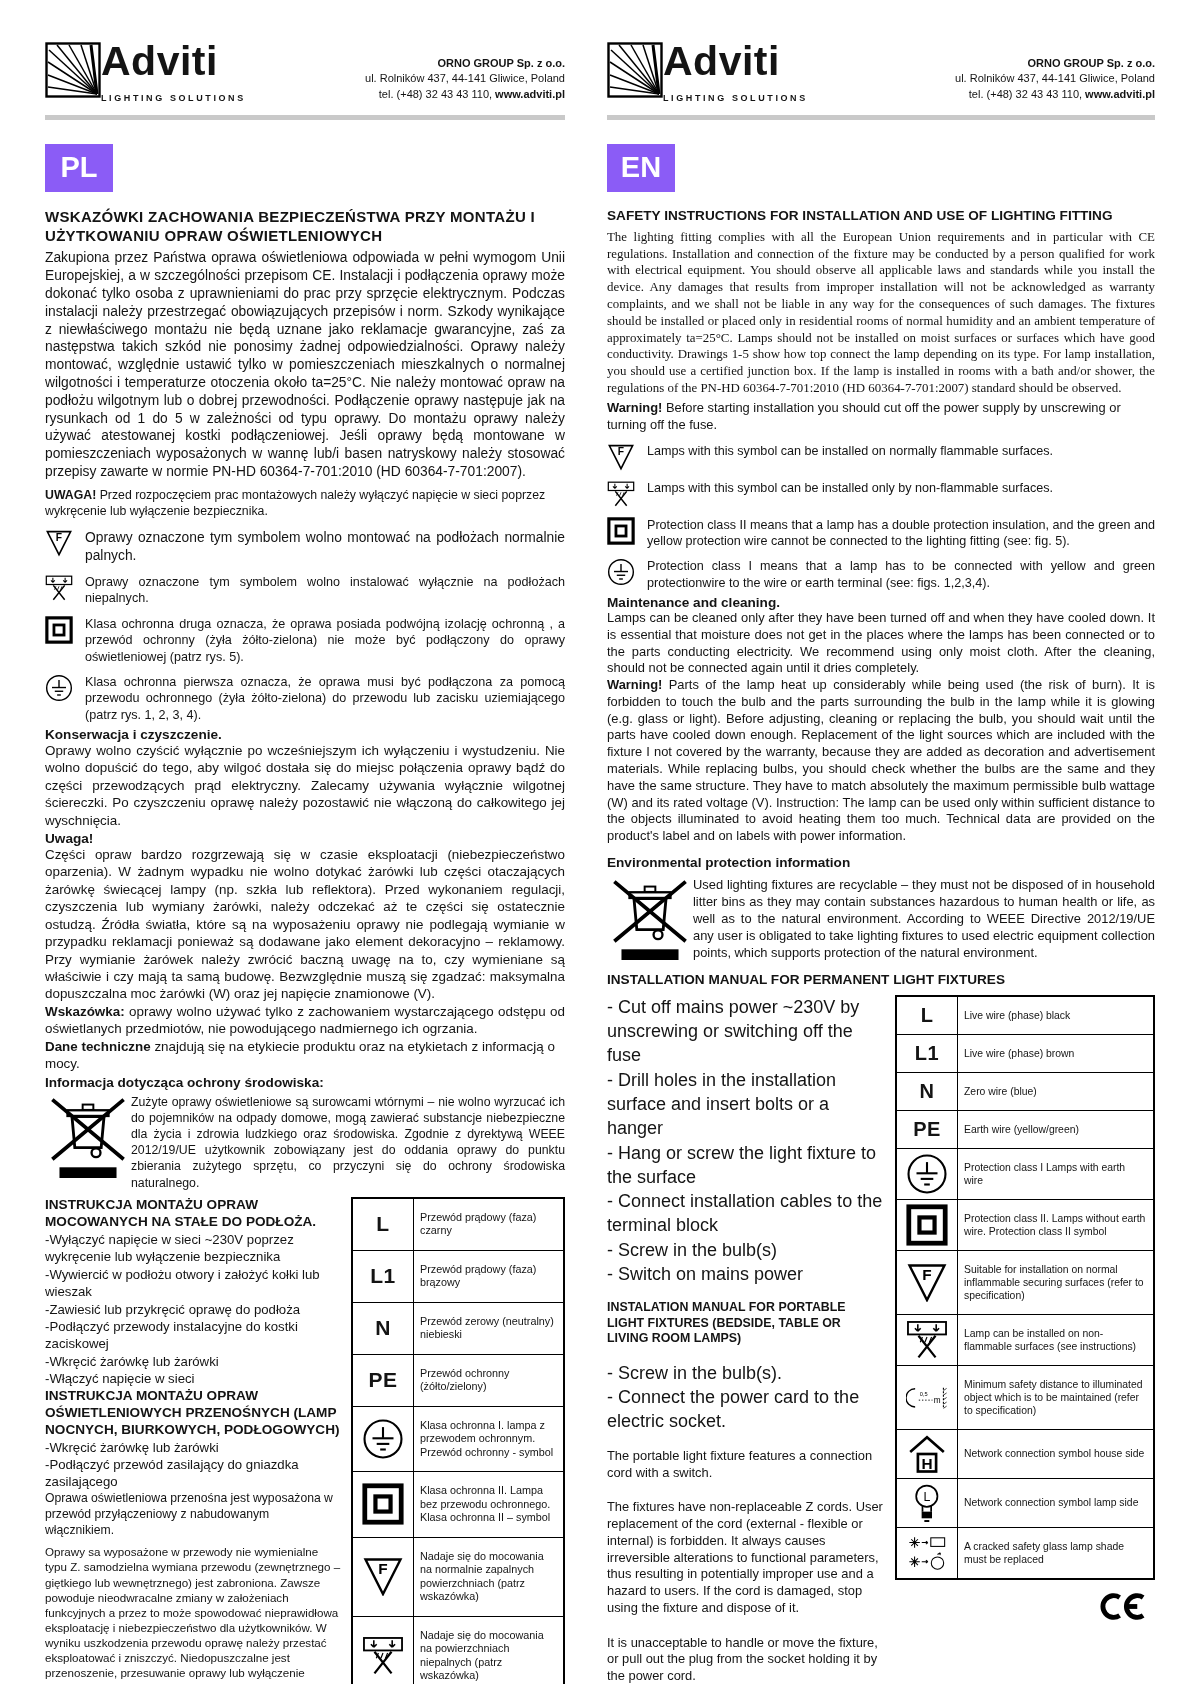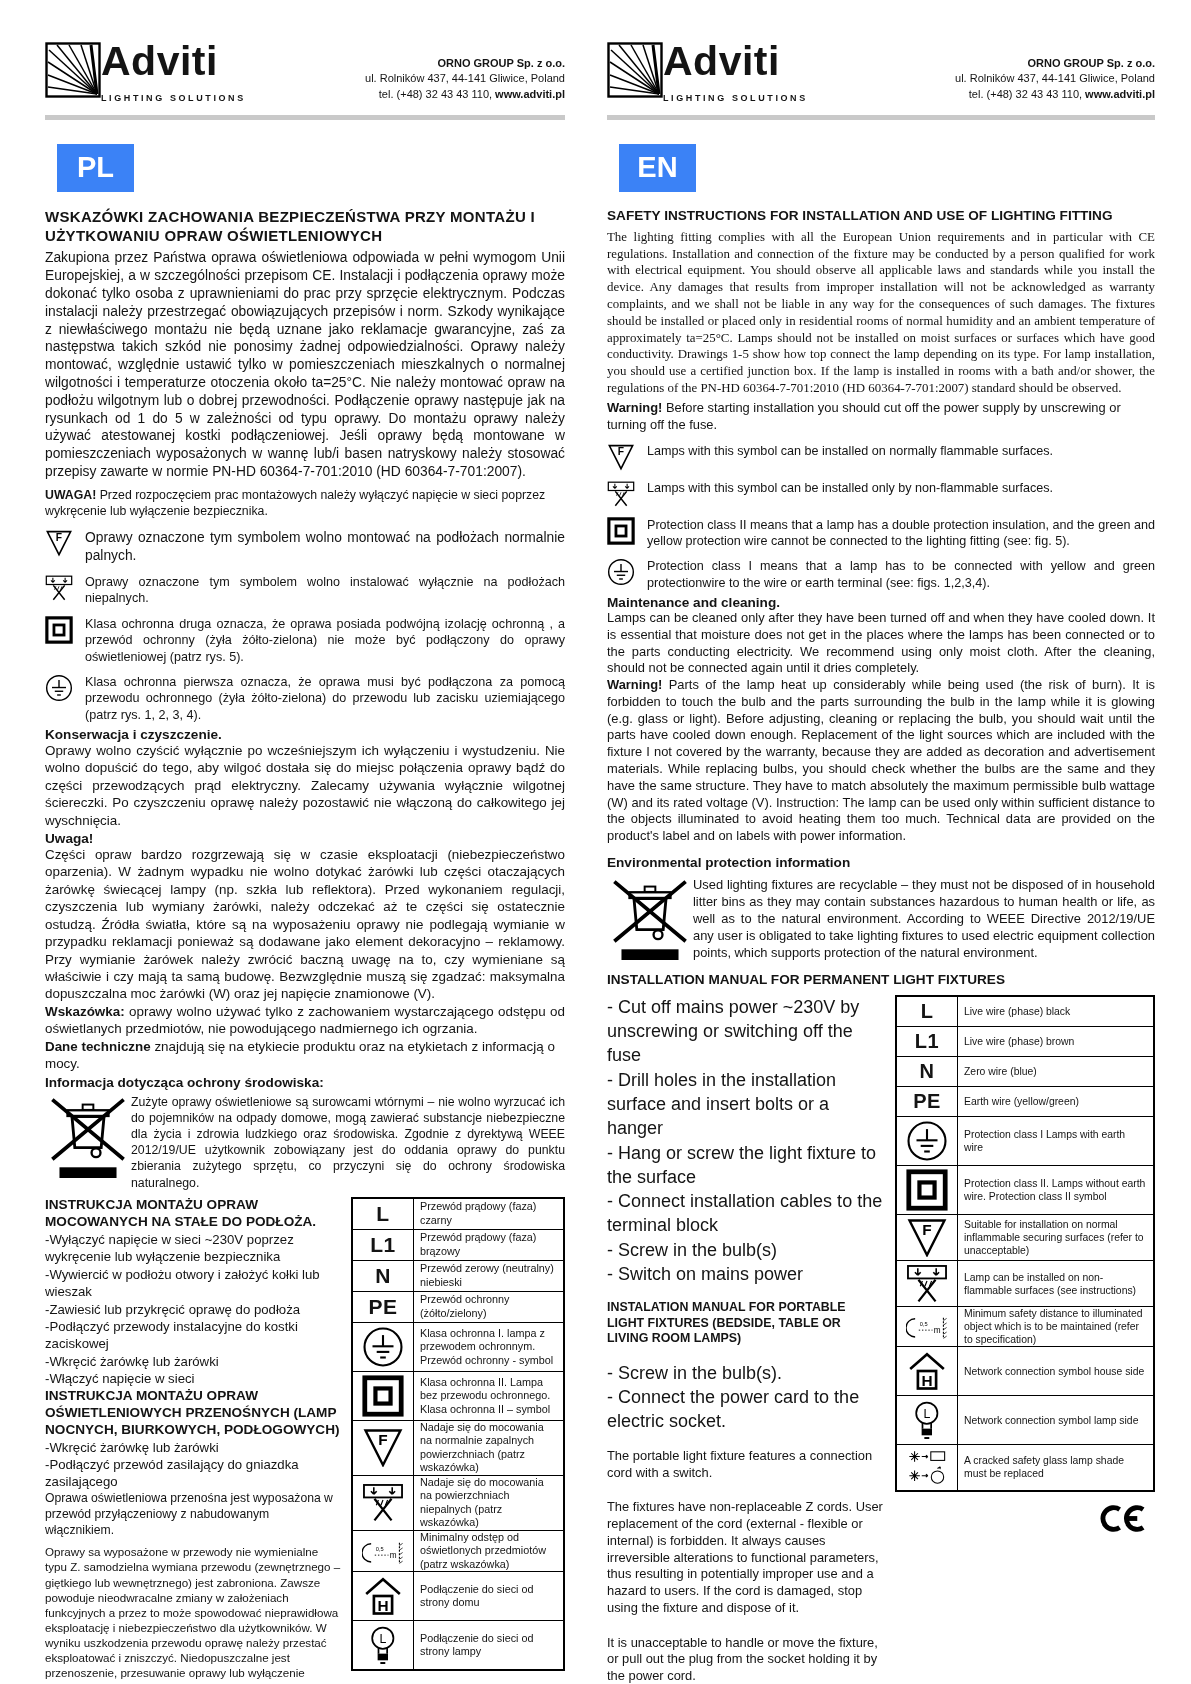--- a/index.html
+++ b/index.html
@@ -11,21 +11,21 @@
 
   
   .col-header{display:flex;justify-content:space-between;align-items:flex-start;}
   .brand{display:flex;gap:0;align-items:flex-start;}
   .logo-box svg{width:56px;height:56px;display:block;}
   .brand-name{font-size:41px;font-weight:bold;line-height:.95;letter-spacing:.5px;}
   .brand-sub{font-size:9px;font-weight:bold;letter-spacing:2.6px;margin-top:12px;}
   .company{text-align:right;font-size:11px;line-height:1.4;padding-top:14px;}
   .company .c1{font-weight:bold;}
   .rule{height:5px;background:#c9c9c9;margin-top:12px;}
-  .badge{width:77px;height:48px;background:#3b82f6;color:#fff;font-weight:bold;font-size:29px;display:flex;align-items:center;justify-content:center;margin:24px 0 16px 12px;}
+  .badge{width:68px;height:48px;background:#8b5cf6;color:#fff;font-weight:bold;font-size:29px;display:flex;align-items:center;justify-content:center;margin:24px 0 16px 0;}
 
   .title{font-weight:bold;margin:0 0 4px 0;line-height:1.25;}
   .title-pl{font-size:15px;letter-spacing:.3px;}
   .title-en{font-size:13.6px;}
   p{margin:0;}
   .j{text-align:justify;}
   .intro-pl{font-size:13.8px;line-height:1.29;text-align:justify;}
   .intro-en{font-size:12.9px;line-height:1.3;text-align:justify;font-family:Liberation Serif, serif;}
   .note{font-size:12.3px;line-height:1.32;margin-top:2px;}
   .note-en{font-size:12.9px;}
@@ -61,21 +61,21 @@
   .xs{font-size:11.6px;line-height:1.3;}
   .b{font-weight:bold;}
   .mt6{margin-top:6px;} .mt10{margin-top:10px;} .mt14{margin-top:14px;} .mt18{margin-top:18px;}
 
   
   .sym-table{border-collapse:collapse;width:100%;border:2px solid #000;}
   .sym-table td{border:1px solid #000;vertical-align:middle;}
   .sym-cell{width:56px;text-align:center;padding:3px 2px;}
   .sym-label{font-size:21px;font-weight:bold;letter-spacing:.5px;}
   .sym-cell svg{max-width:42px;max-height:42px;vertical-align:middle;}
-  .desc-cell{padding:0 6px;font-size:10.8px;line-height:1.25;}
+  .desc-cell{padding:12px 6px;font-size:10.8px;line-height:1.25;}
   .col-en .desc-cell{font-size:10.4px;}
   .col-en .sym-label{font-size:20px;}
 
   .ce{display:flex;justify-content:flex-end;margin-top:10px;padding-right:6px;}
   .ce svg{width:48px;height:30px;}
   .ce-en svg{width:52px;height:33px;}
 </style>
 </head>
 <body>
 
@@ -509,21 +509,21 @@
                       <rect x="9.6" y="9.6" width="10.8" height="10.8" fill="none" stroke="#000" stroke-width="3"></rect>
                     </svg></span></td>
     <td class="desc-cell">Protection class II. Lamps without earth wire. Protection class II symbol</td>
   </tr>
 
   <tr>
     <td class="sym-cell"><span class="sym-label"></span><span><svg viewBox="0 0 30 28">
                       <path d="M2.5 1.8 H27.5 L15 26.5 Z" fill="none" stroke="#000" stroke-width="1.7"></path>
                       <text x="15" y="12" font-size="11" font-weight="bold" text-anchor="middle" fill="#000">F</text>
                     </svg></span></td>
-    <td class="desc-cell">Suitable for installation on normal inflammable securing surfaces (refer to unacceptable)</td>
+    <td class="desc-cell">Suitable for installation on normal inflammable securing surfaces (refer to specification)</td>
   </tr>
 
   <tr>
     <td class="sym-cell"><span class="sym-label"></span><span><svg viewBox="0 0 32 30">
                       <rect x="1.5" y="1.5" width="29" height="9.5" fill="none" stroke="#000" stroke-width="1.4"></rect>
                       <g stroke="#000" stroke-width="1.2" fill="none">
                         <path d="M9 3.2 v5 M9 8.5 l-2.2 -2.2 M9 8.5 l2.2 -2.2"></path>
                         <path d="M23 3.2 v5 M23 8.5 l-2.2 -2.2 M23 8.5 l2.2 -2.2"></path>
                       </g>
                       <g stroke="#000" fill="none">

